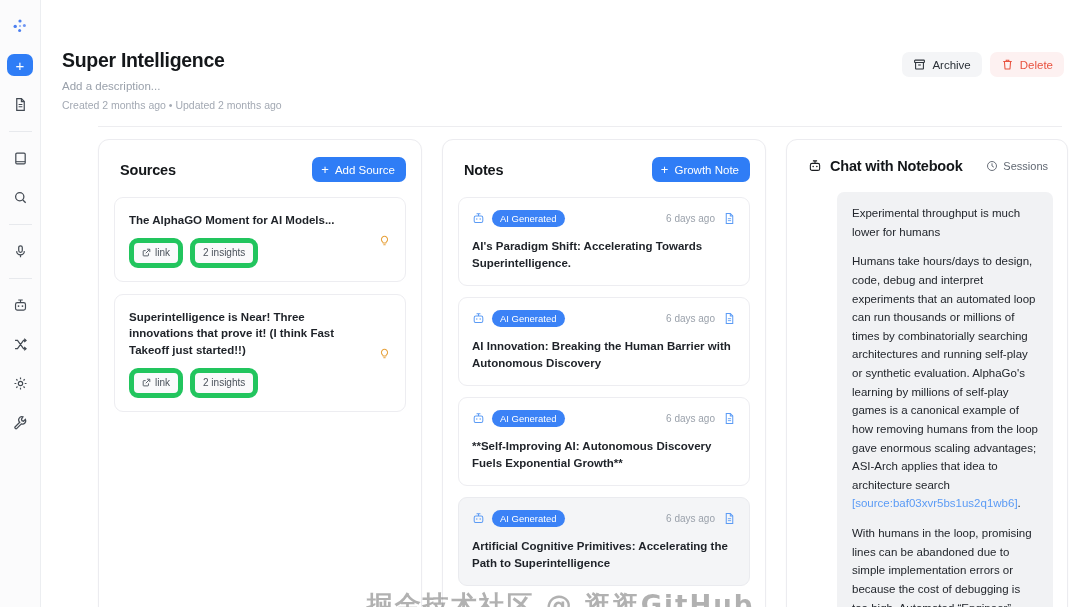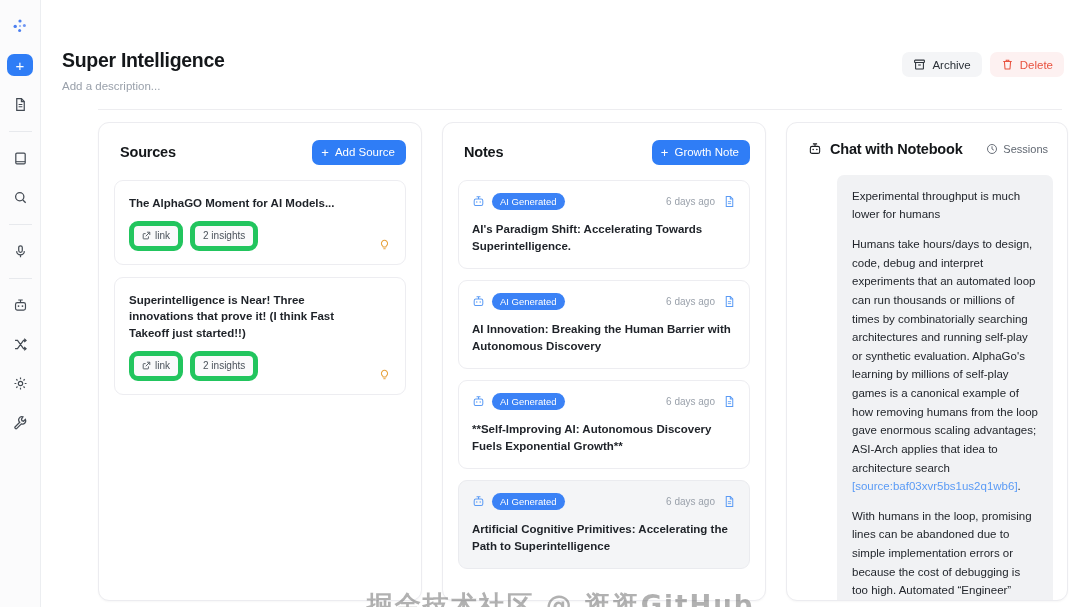--- a/index.html
+++ b/index.html
@@ -112,21 +112,21 @@
     padding: 3px 4px;
   }
 
   .panel-body { padding: 2px 15px 15px 15px; overflow: hidden; flex: 1; }
 
   
   .source-card {
     border: 1px solid #ededf1; border-radius: 9px;
     background: #fff; padding: 14px 14px 13px 14px;
     margin-bottom: 12px; cursor: pointer;
-    display: flex; align-items: flex-end; gap: 8px;
+    display: flex; align-items: center; gap: 8px;
   }
   .source-main { flex: 1; min-width: 0; }
   .source-title {
     font-size: 11.5px; font-weight: bold; color: #1e2228; line-height: 1.45;
   }
   .badge-row { display: flex; gap: 7px; margin-top: 9px; }
   .badge {
     display: inline-flex; align-items: center; gap: 4px;
     height: 30px; padding: 0 8px; border-radius: 9px;
     border: 5px solid #22c55e; background: #fafafb;
@@ -280,20 +280,21 @@
       </span>
     </div>
   </nav>
 
   <div class="main">
 
     <div class="topbar">
       <div class="title-block">
         <div class="page-title">Super Intelligence</div>
         <div class="page-desc">Add a description...</div>
+        <div class="page-meta">Created 2 months ago • Updated 2 months ago</div>
       </div>
       <div class="top-actions">
         <button class="pill-btn">
           <span>
             <svg width="13" height="13" viewBox="0 0 16 16" fill="none" stroke="#2b3138" stroke-width="1.3">
               <rect x="2" y="2.6" width="12" height="3" rx="0.7"></rect>
               <path d="M3.2 5.6v7.2a.8.8 0 0 0 .8.8h8a.8.8 0 0 0 .8-.8V5.6"></path>
               <path d="M6.4 8.6h3.2"></path>
             </svg>
           </span>

